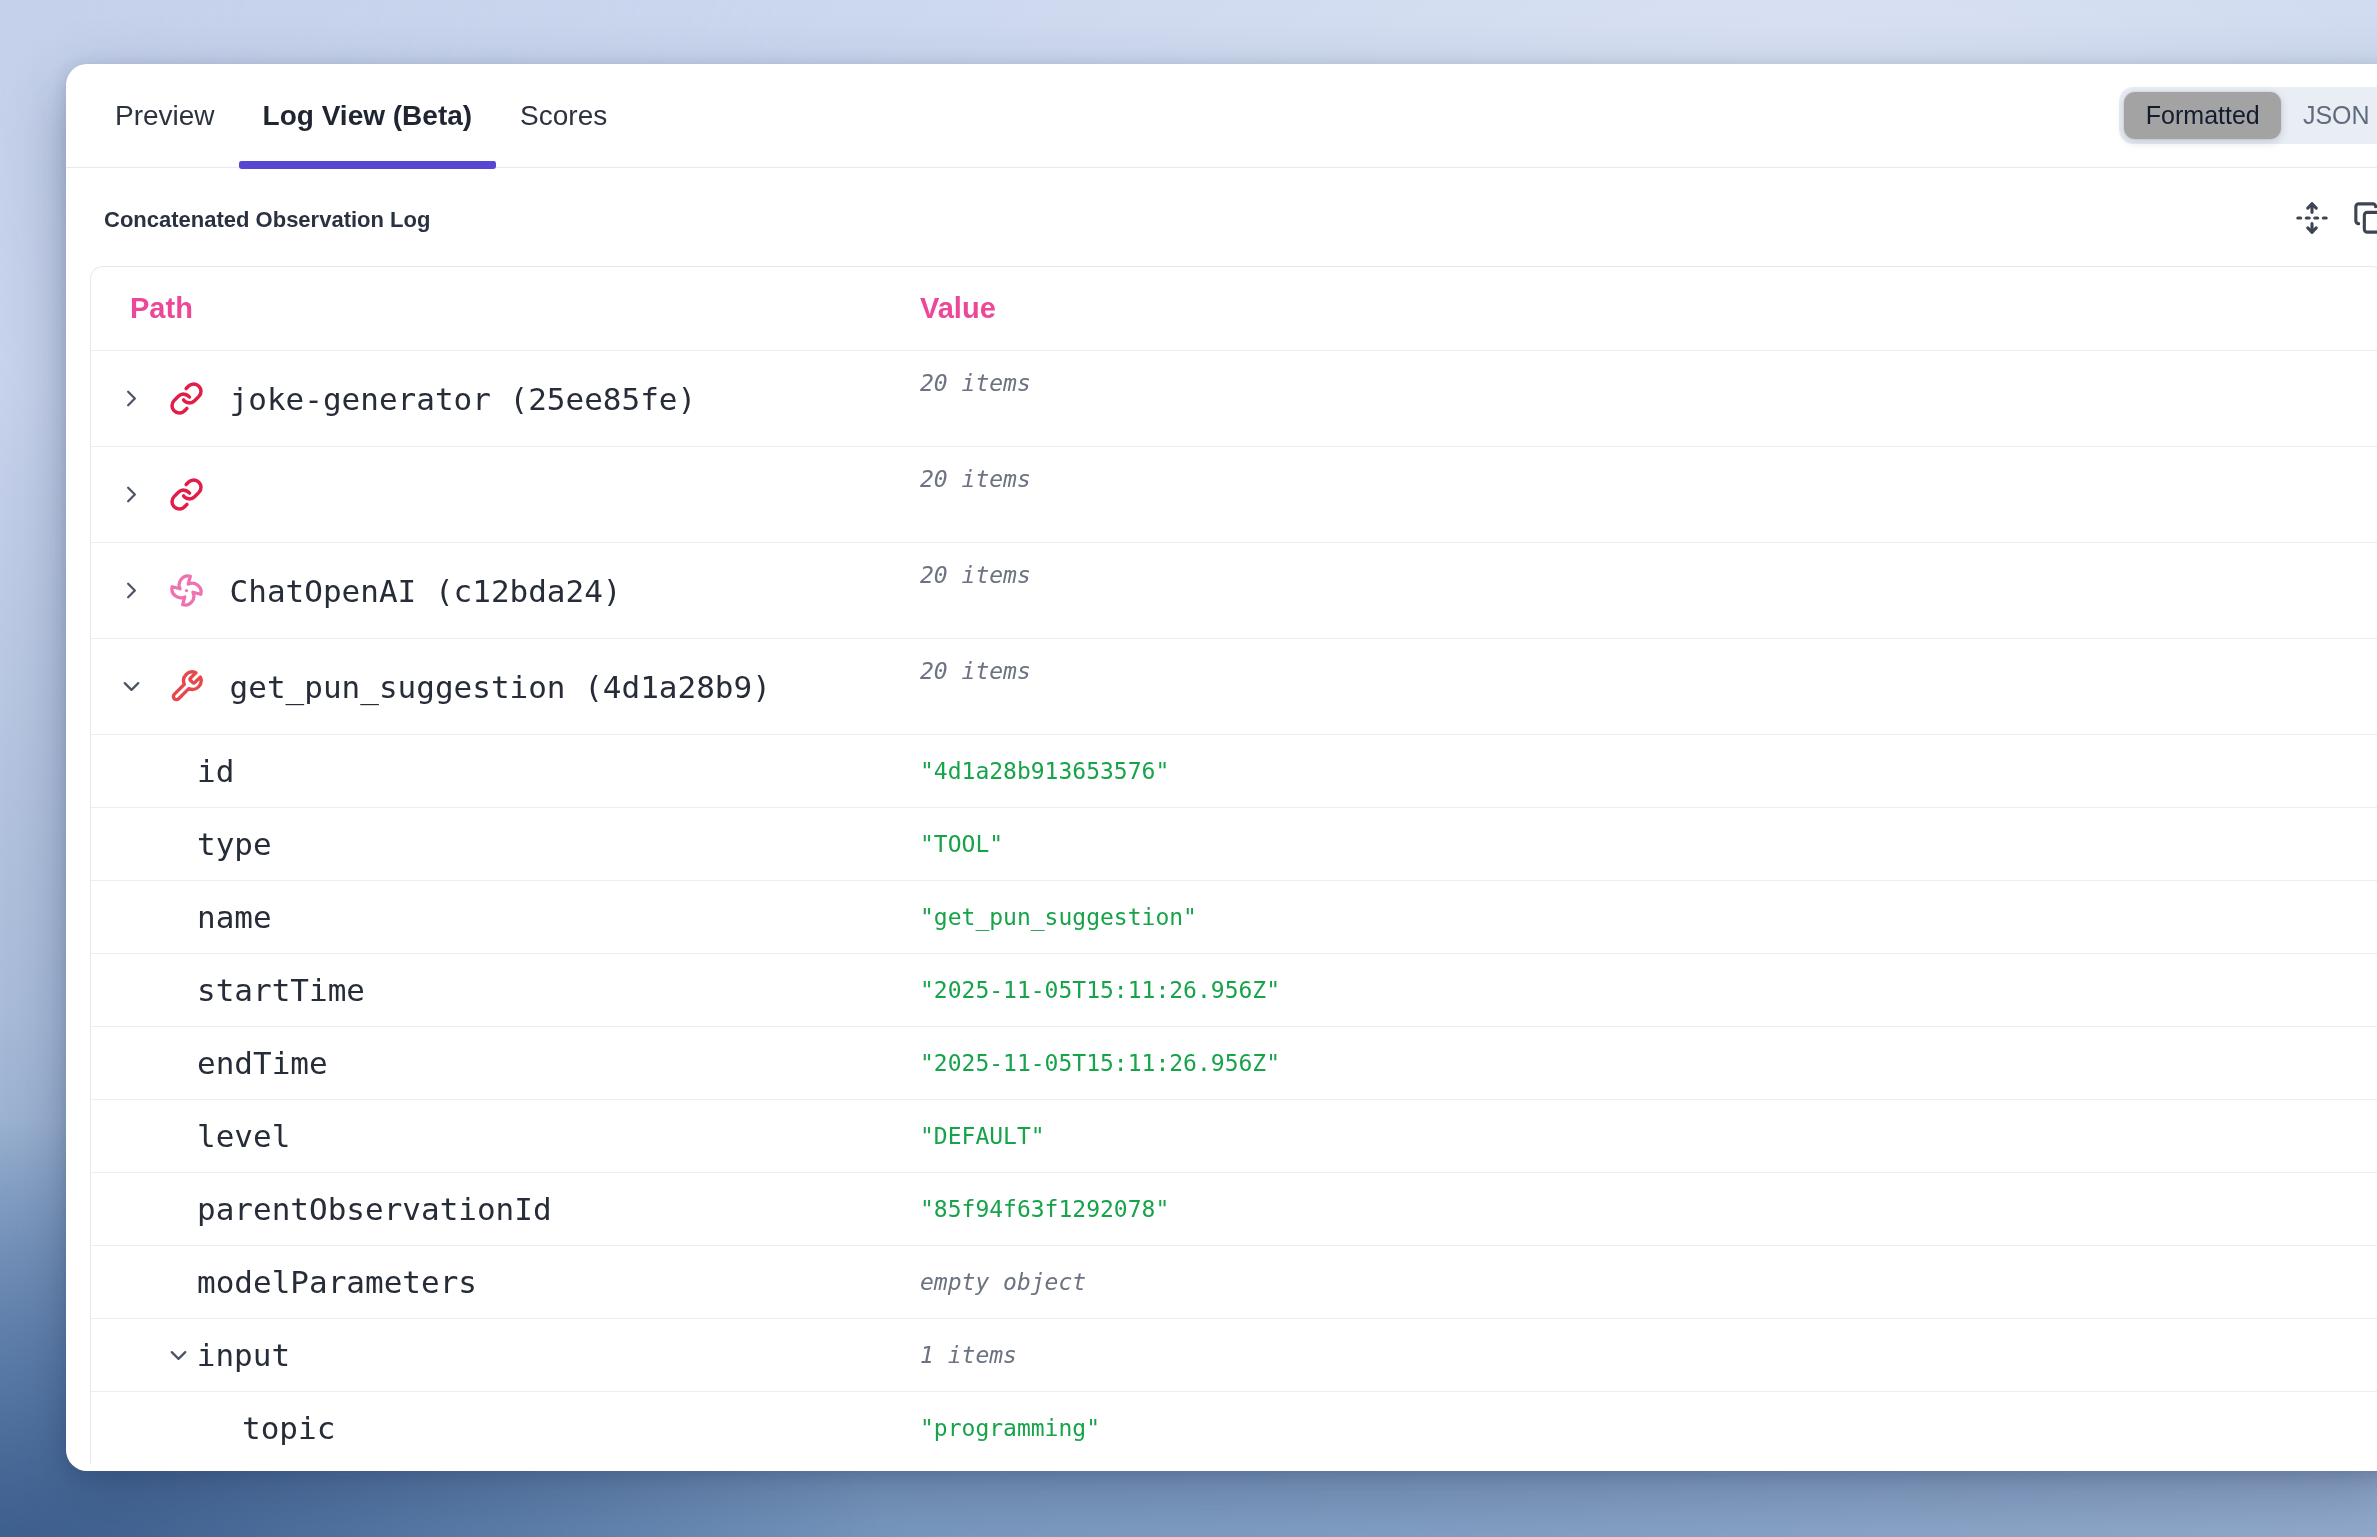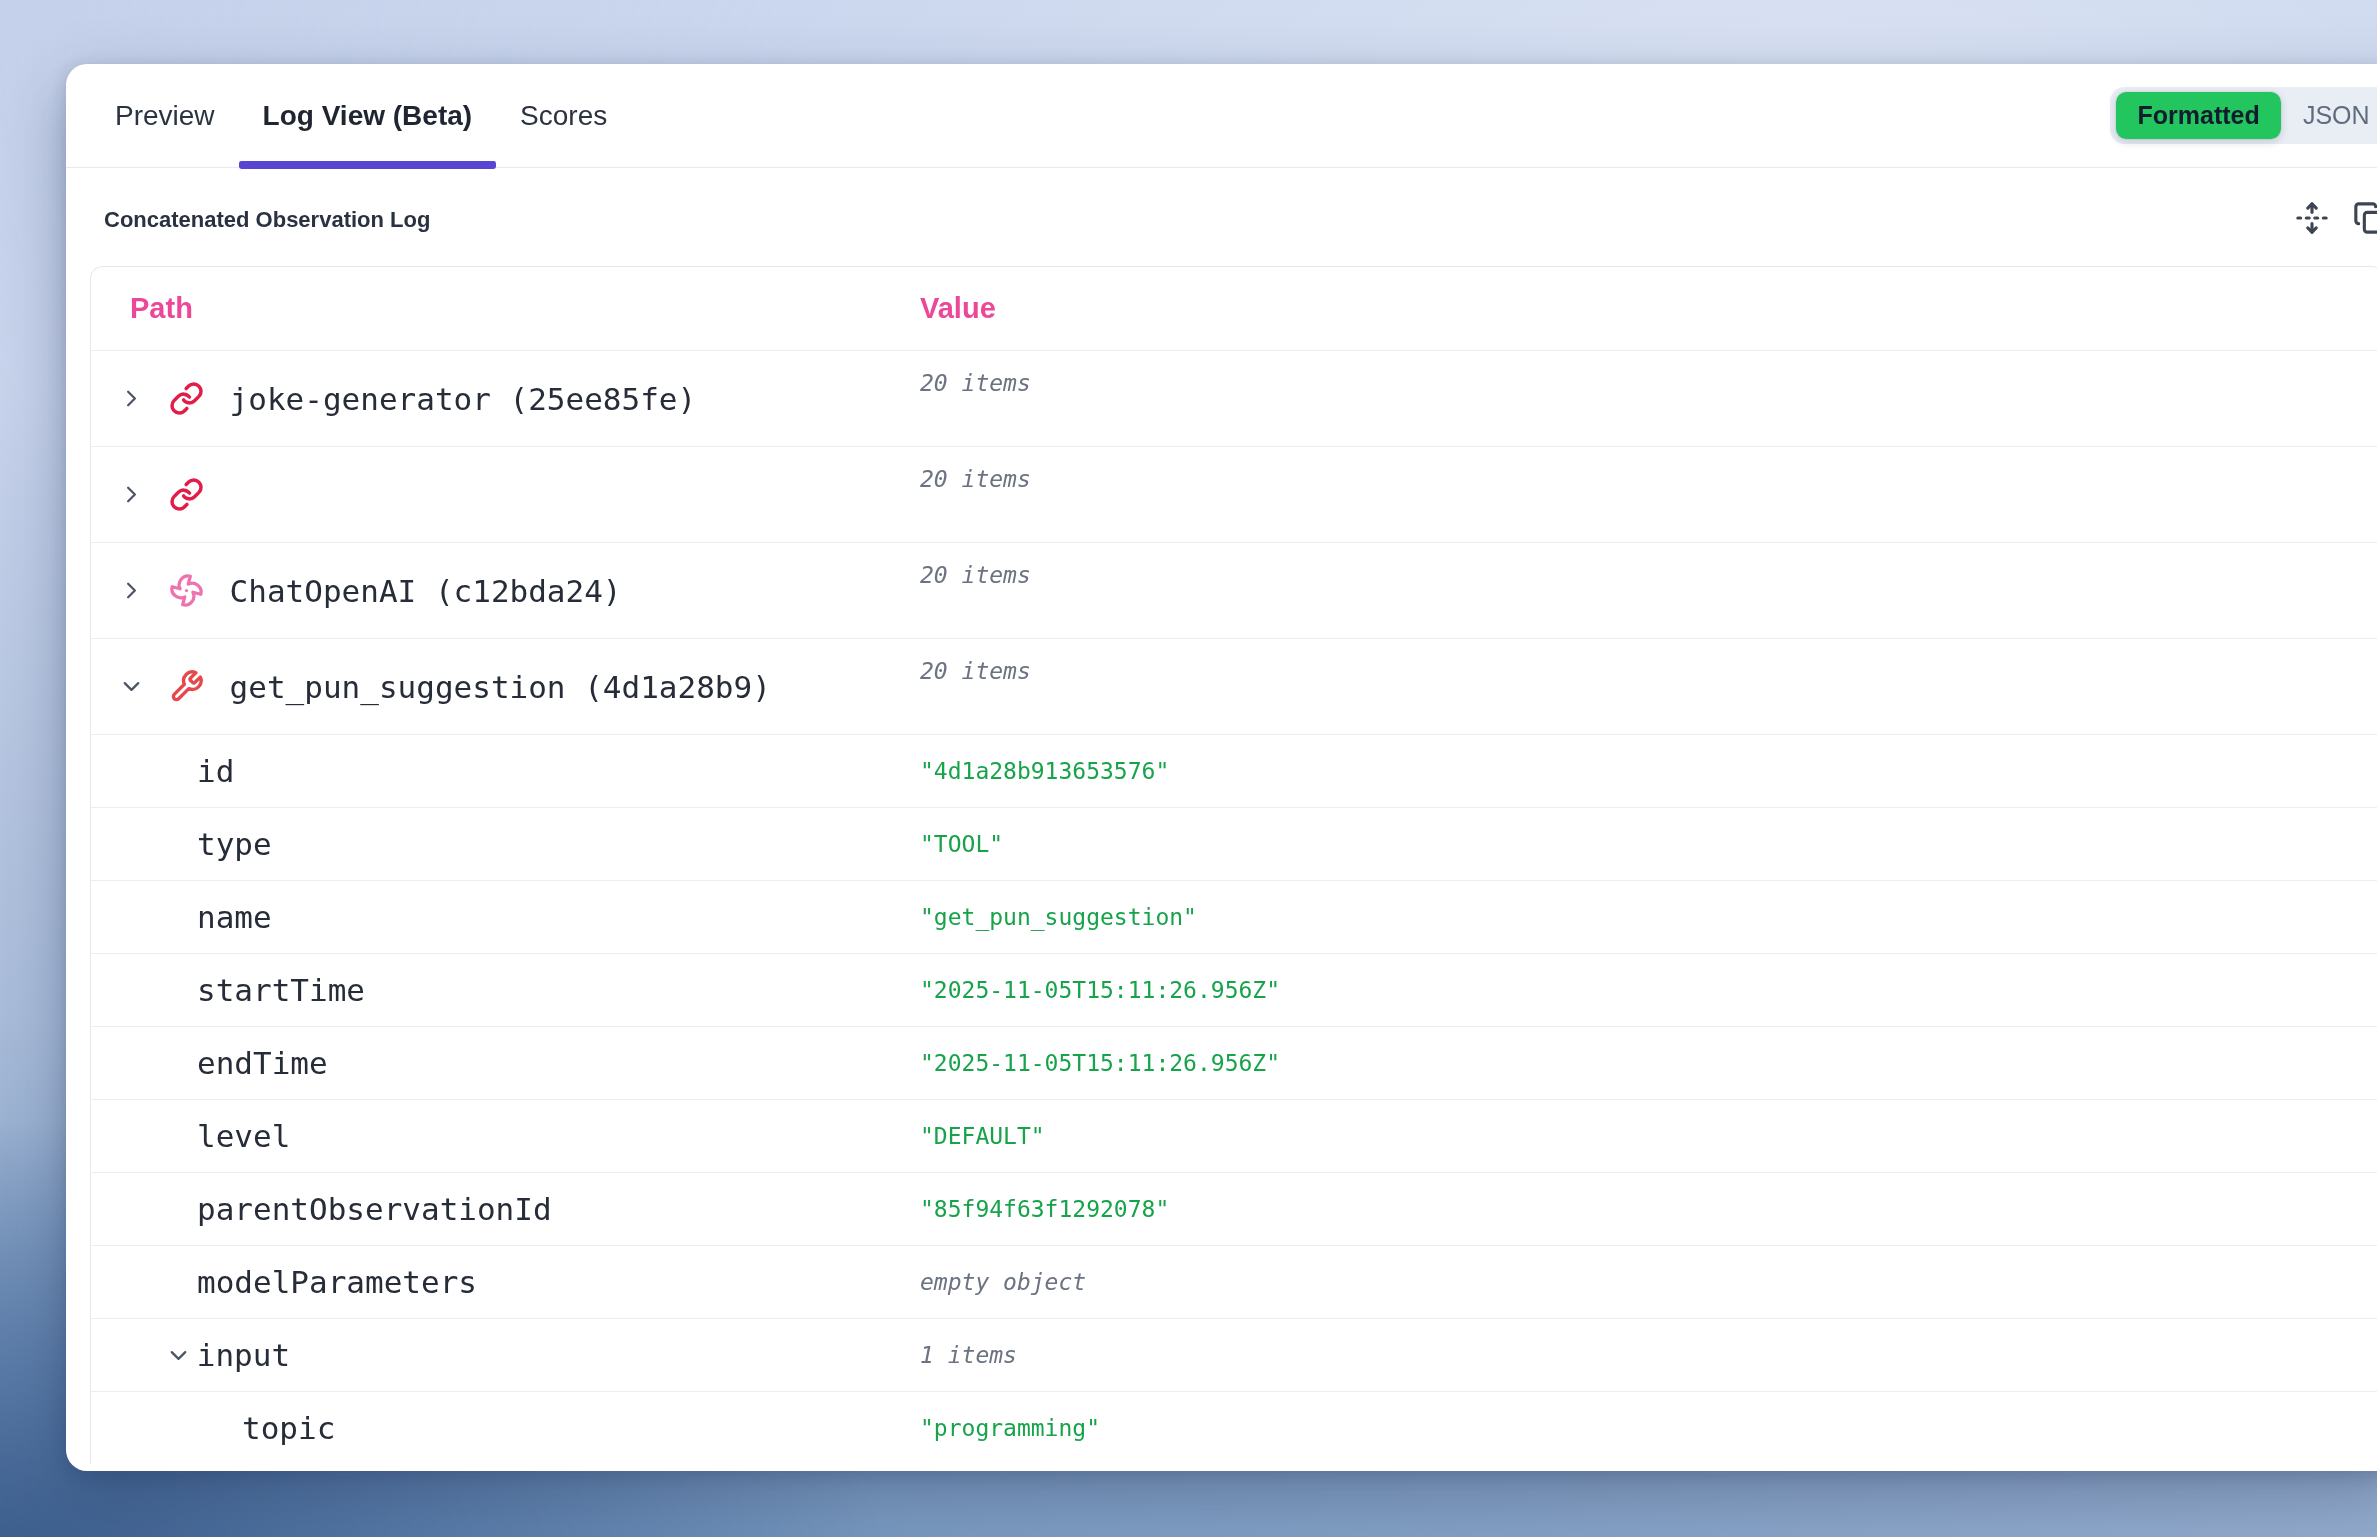--- a/index.html
+++ b/index.html
@@ -19,22 +19,22 @@
   
   .tabbar { display:flex; align-items:center; height:104px; padding:0 11.2px 0 25px; border-bottom:1.6px solid #e7eaf1; }
   .tab { position:relative; height:100%; display:flex; align-items:center; padding:0 24px;
          font-size:28px; font-weight:500; color:#2b3340; cursor:default; }
   .tab.active { font-weight:600; color:#1f2631; }
   .tab.active::after { content:""; position:absolute; left:0; right:0; bottom:-1.6px; height:8px;
          background:var(--accent); border-radius:2.4px; }
   .tab-spacer { flex:1; }
   .toggle { display:flex; align-items:center; background:#e9edf4; border-radius:14.4px; padding:5.6px; }
   .toggle .opt { padding:8.8px 21.6px; font-size:25px; font-weight:500; color:#606c7e; border-radius:10.4px; white-space:nowrap; }
-  .toggle .opt.active { background:#22c55e; color:#131c2e; font-weight:700;
-         box-shadow:0 2.4px 8px rgba(15,25,50,.16), 0 0 0 0.8px rgba(15,25,50,.05); }
+  .toggle .opt.active { background:#a3a3a3; color:#131c2e; font-weight:400;
+         box-shadow:0 2.4px 8px rgba(15,25,50,.16), 0 0 0 0.8px rgba(15,25,50,.05);border-radius:11px; }
   
   .section-header { display:flex; align-items:center; margin:34px 21px 0 38px; }
   .section-title { font-size:22px; font-weight:600; color:#2a3140; }
   .header-icons { margin-left:auto; display:flex; gap:22.4px; }
   .icon-btn { width:35px; height:35px; display:flex; align-items:center; justify-content:center; }
   .icon-btn svg { width:34px; height:34px; }
   
   .logtable { margin:29px 24px 0; border:1.6px solid #e4e9f0; border-bottom:none; border-radius:12.8px 12.8px 0 0; overflow:hidden; background:#fff; }
   .thead { display:flex; align-items:center; height:83px; font-size:29px; font-weight:600; color:#ec4899; }
   .th-path { width:829px; padding-left:39px; }

